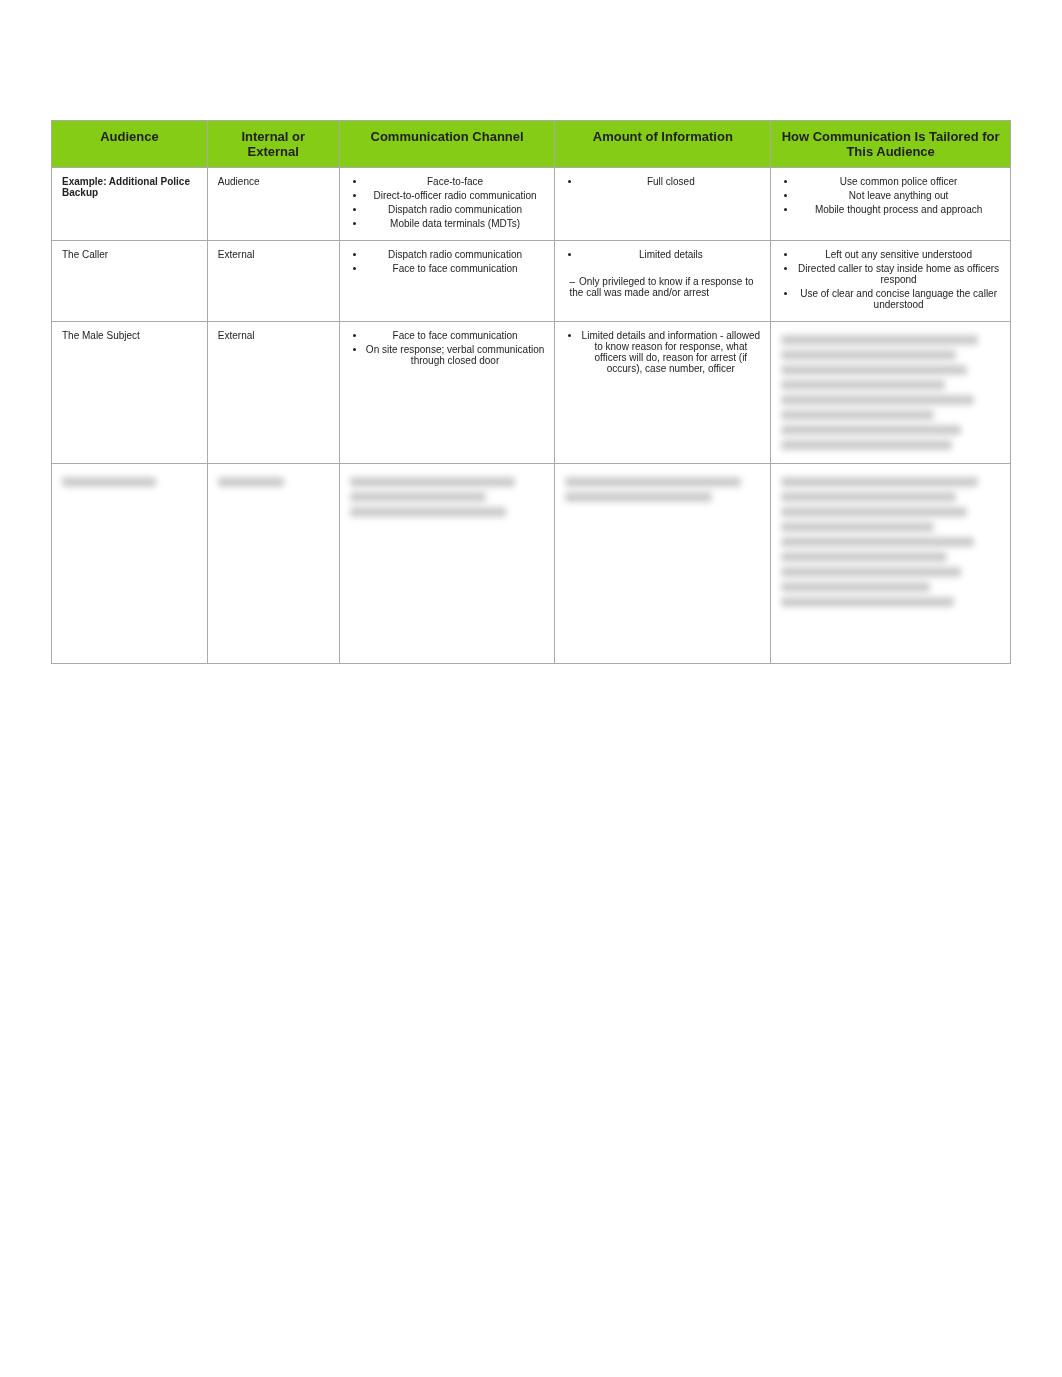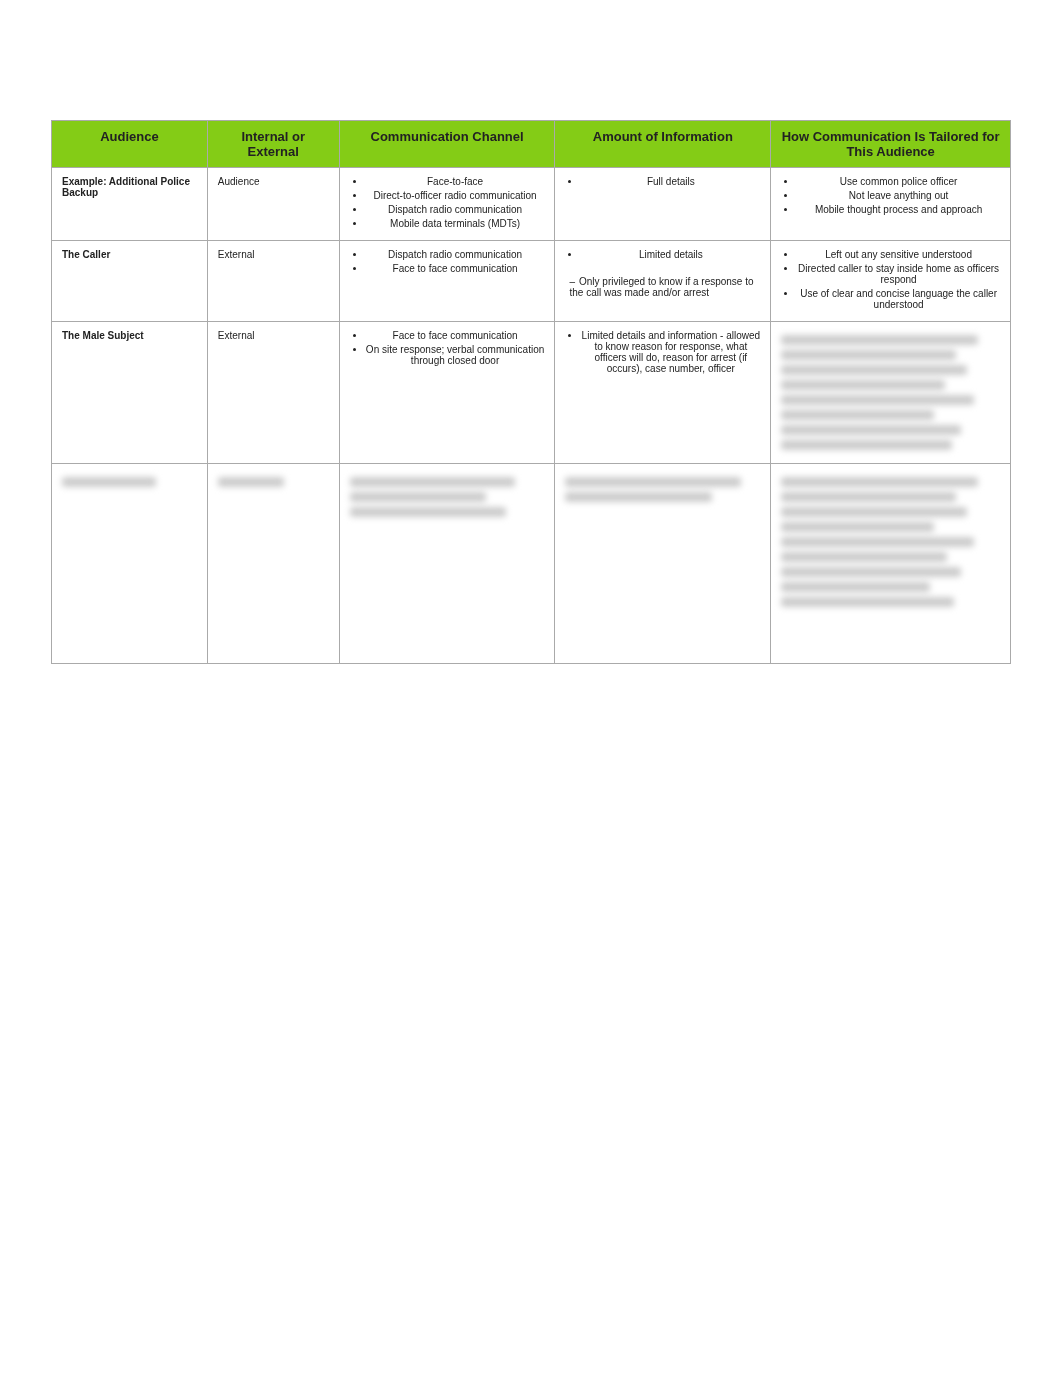--- a/index.html
+++ b/index.html
@@ -33,21 +33,21 @@
     td {
       font-size: 10px;
     }
     .col-audience { width: 130px; }
     .col-internal { width: 110px; }
     .col-channel { width: 180px; }
     .col-amount { width: 180px; }
     .col-how { width: 200px; }
 
     .row-label {
-      font-weight: bold;
+      font-weight: normal;
       vertical-align: top;
     }
     ul.bullet-list {
       list-style: disc;
       padding-left: 16px;
     }
     ul.bullet-list li {
       margin-bottom: 3px;
       text-align: center;
     }
@@ -87,21 +87,21 @@
         <td class="col-channel">
           <ul class="bullet-list">
             <li>Face-to-face</li>
             <li>Direct-to-officer radio communication</li>
             <li>Dispatch radio communication</li>
             <li>Mobile data terminals (MDTs)</li>
           </ul>
         </td>
         <td class="col-amount">
           <ul class="bullet-list">
-            <li>Full details</li>
+            <li>Full closed</li>
           </ul>
         </td>
         <td class="col-how">
           <ul class="bullet-list">
             <li>Use common police officer</li>
             <li>Not leave anything out</li>
             <li>Mobile thought process and approach</li>
           </ul>
         </td>
       </tr>

